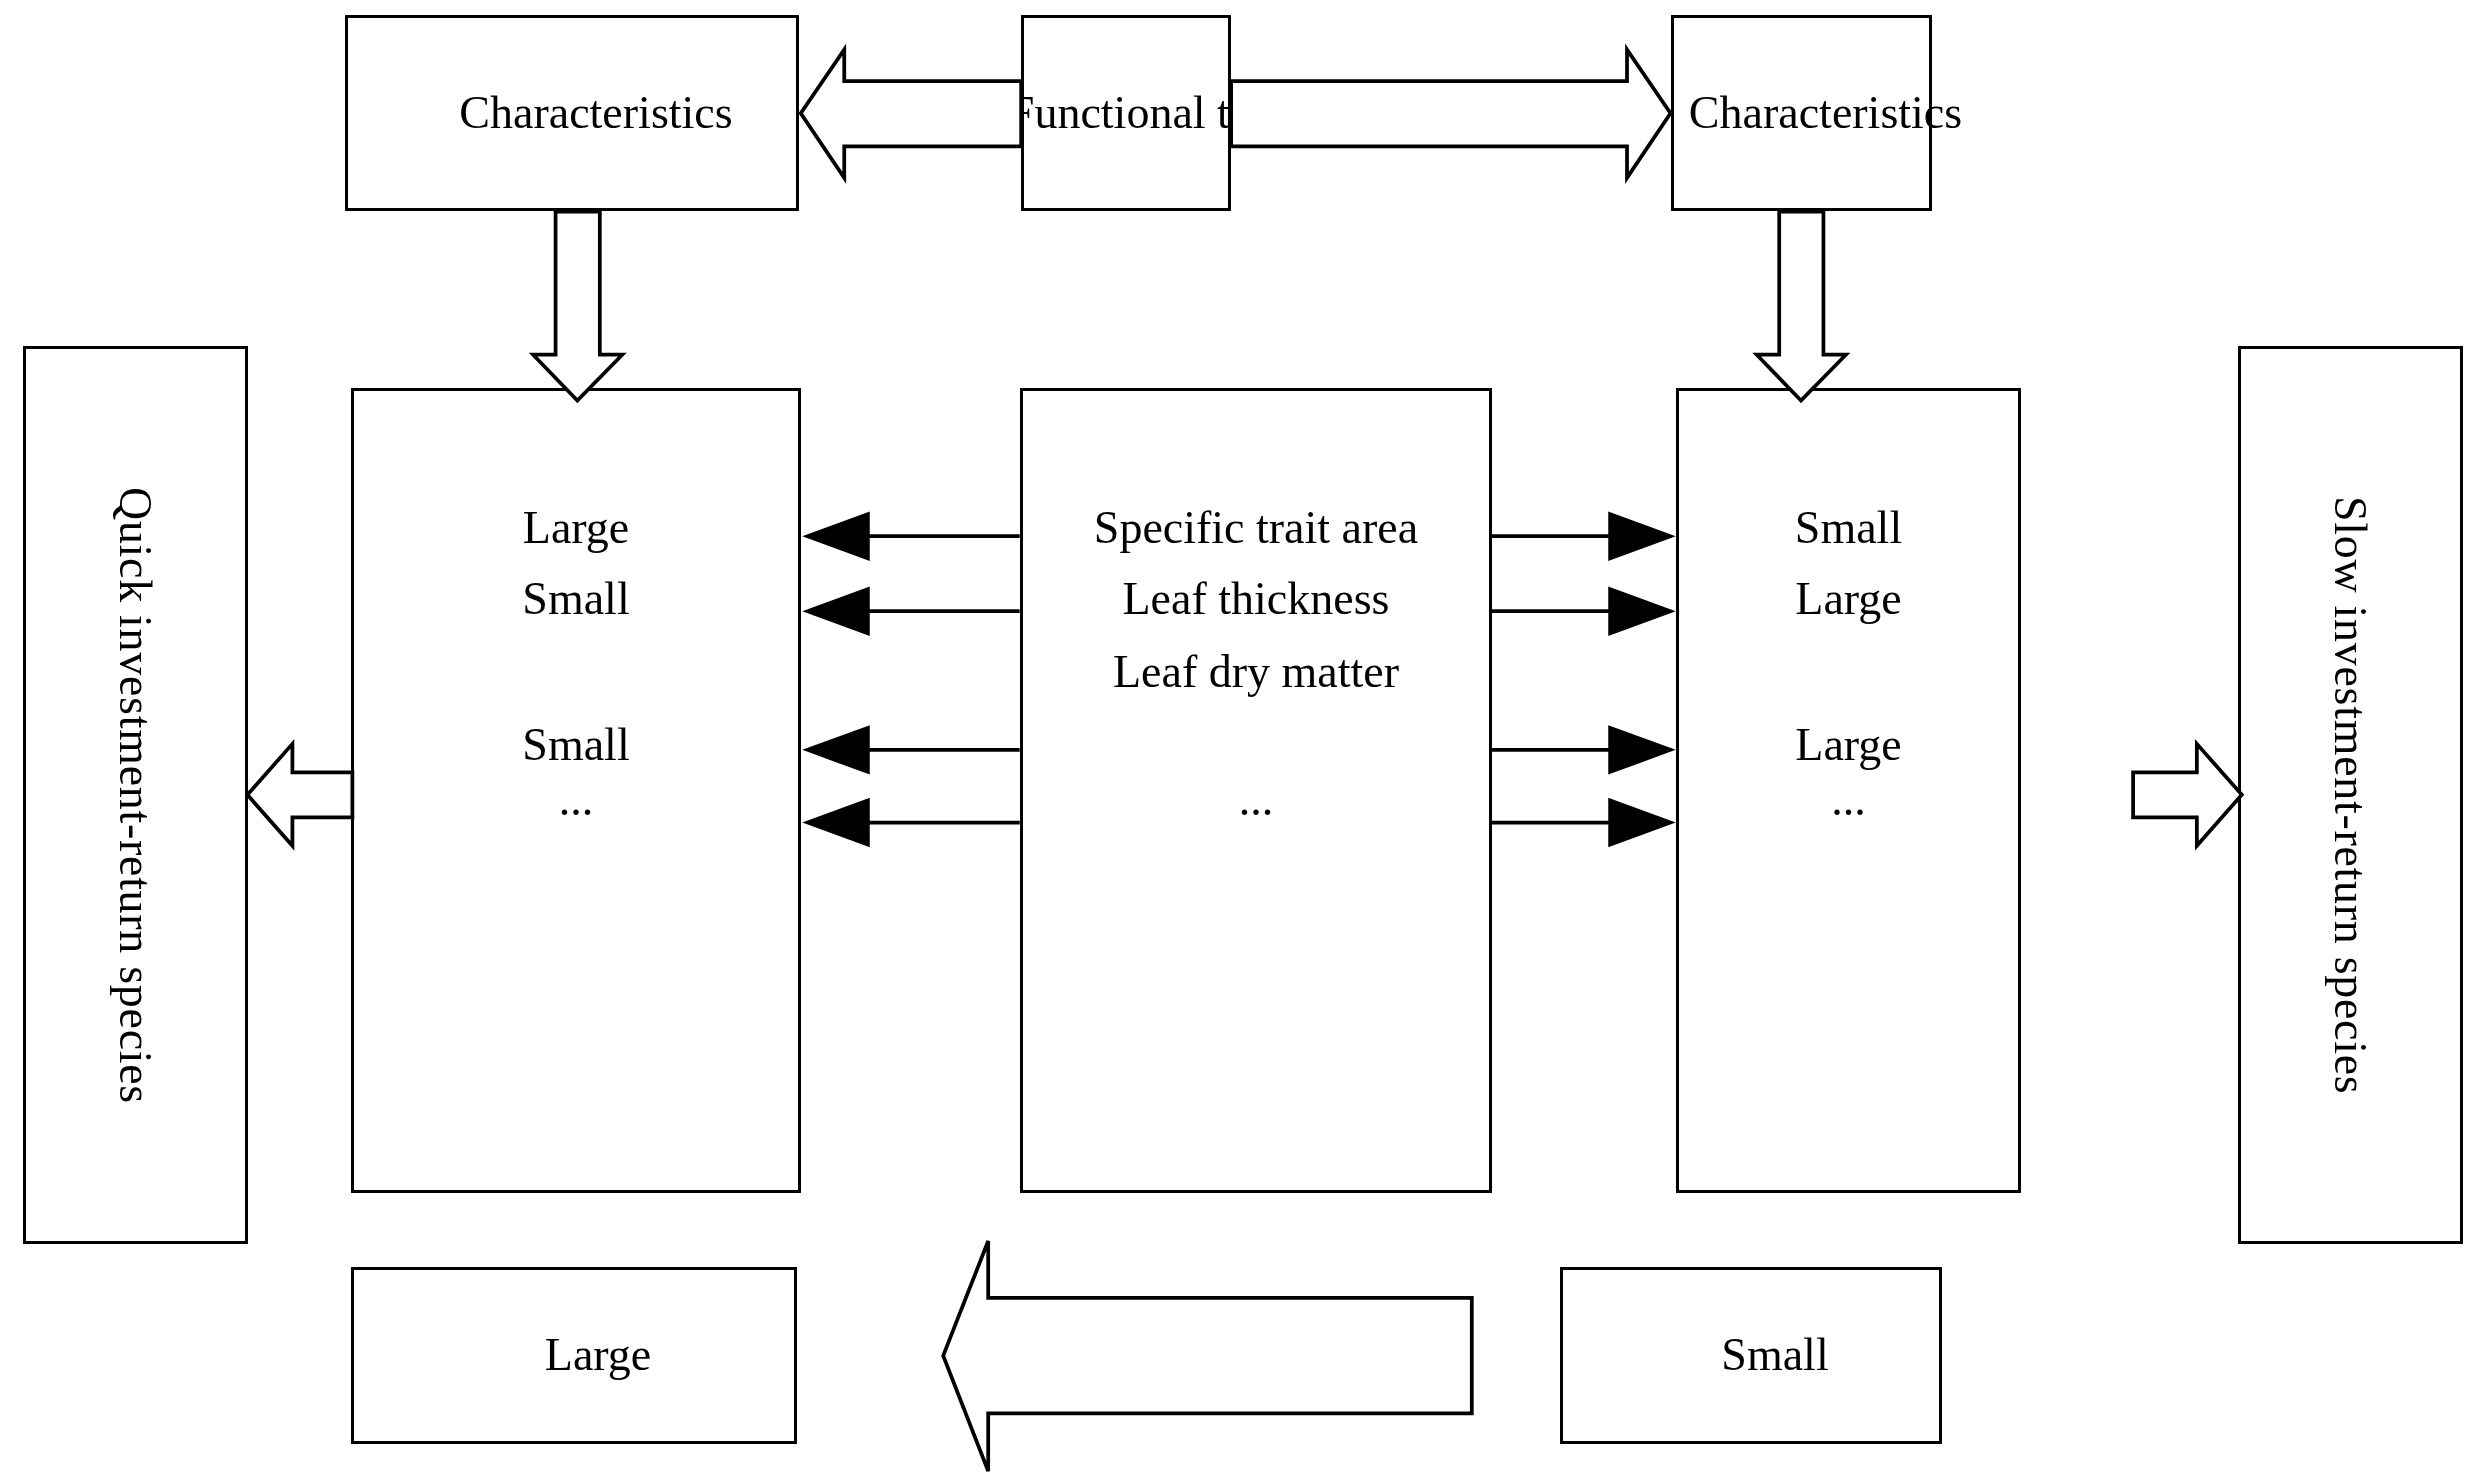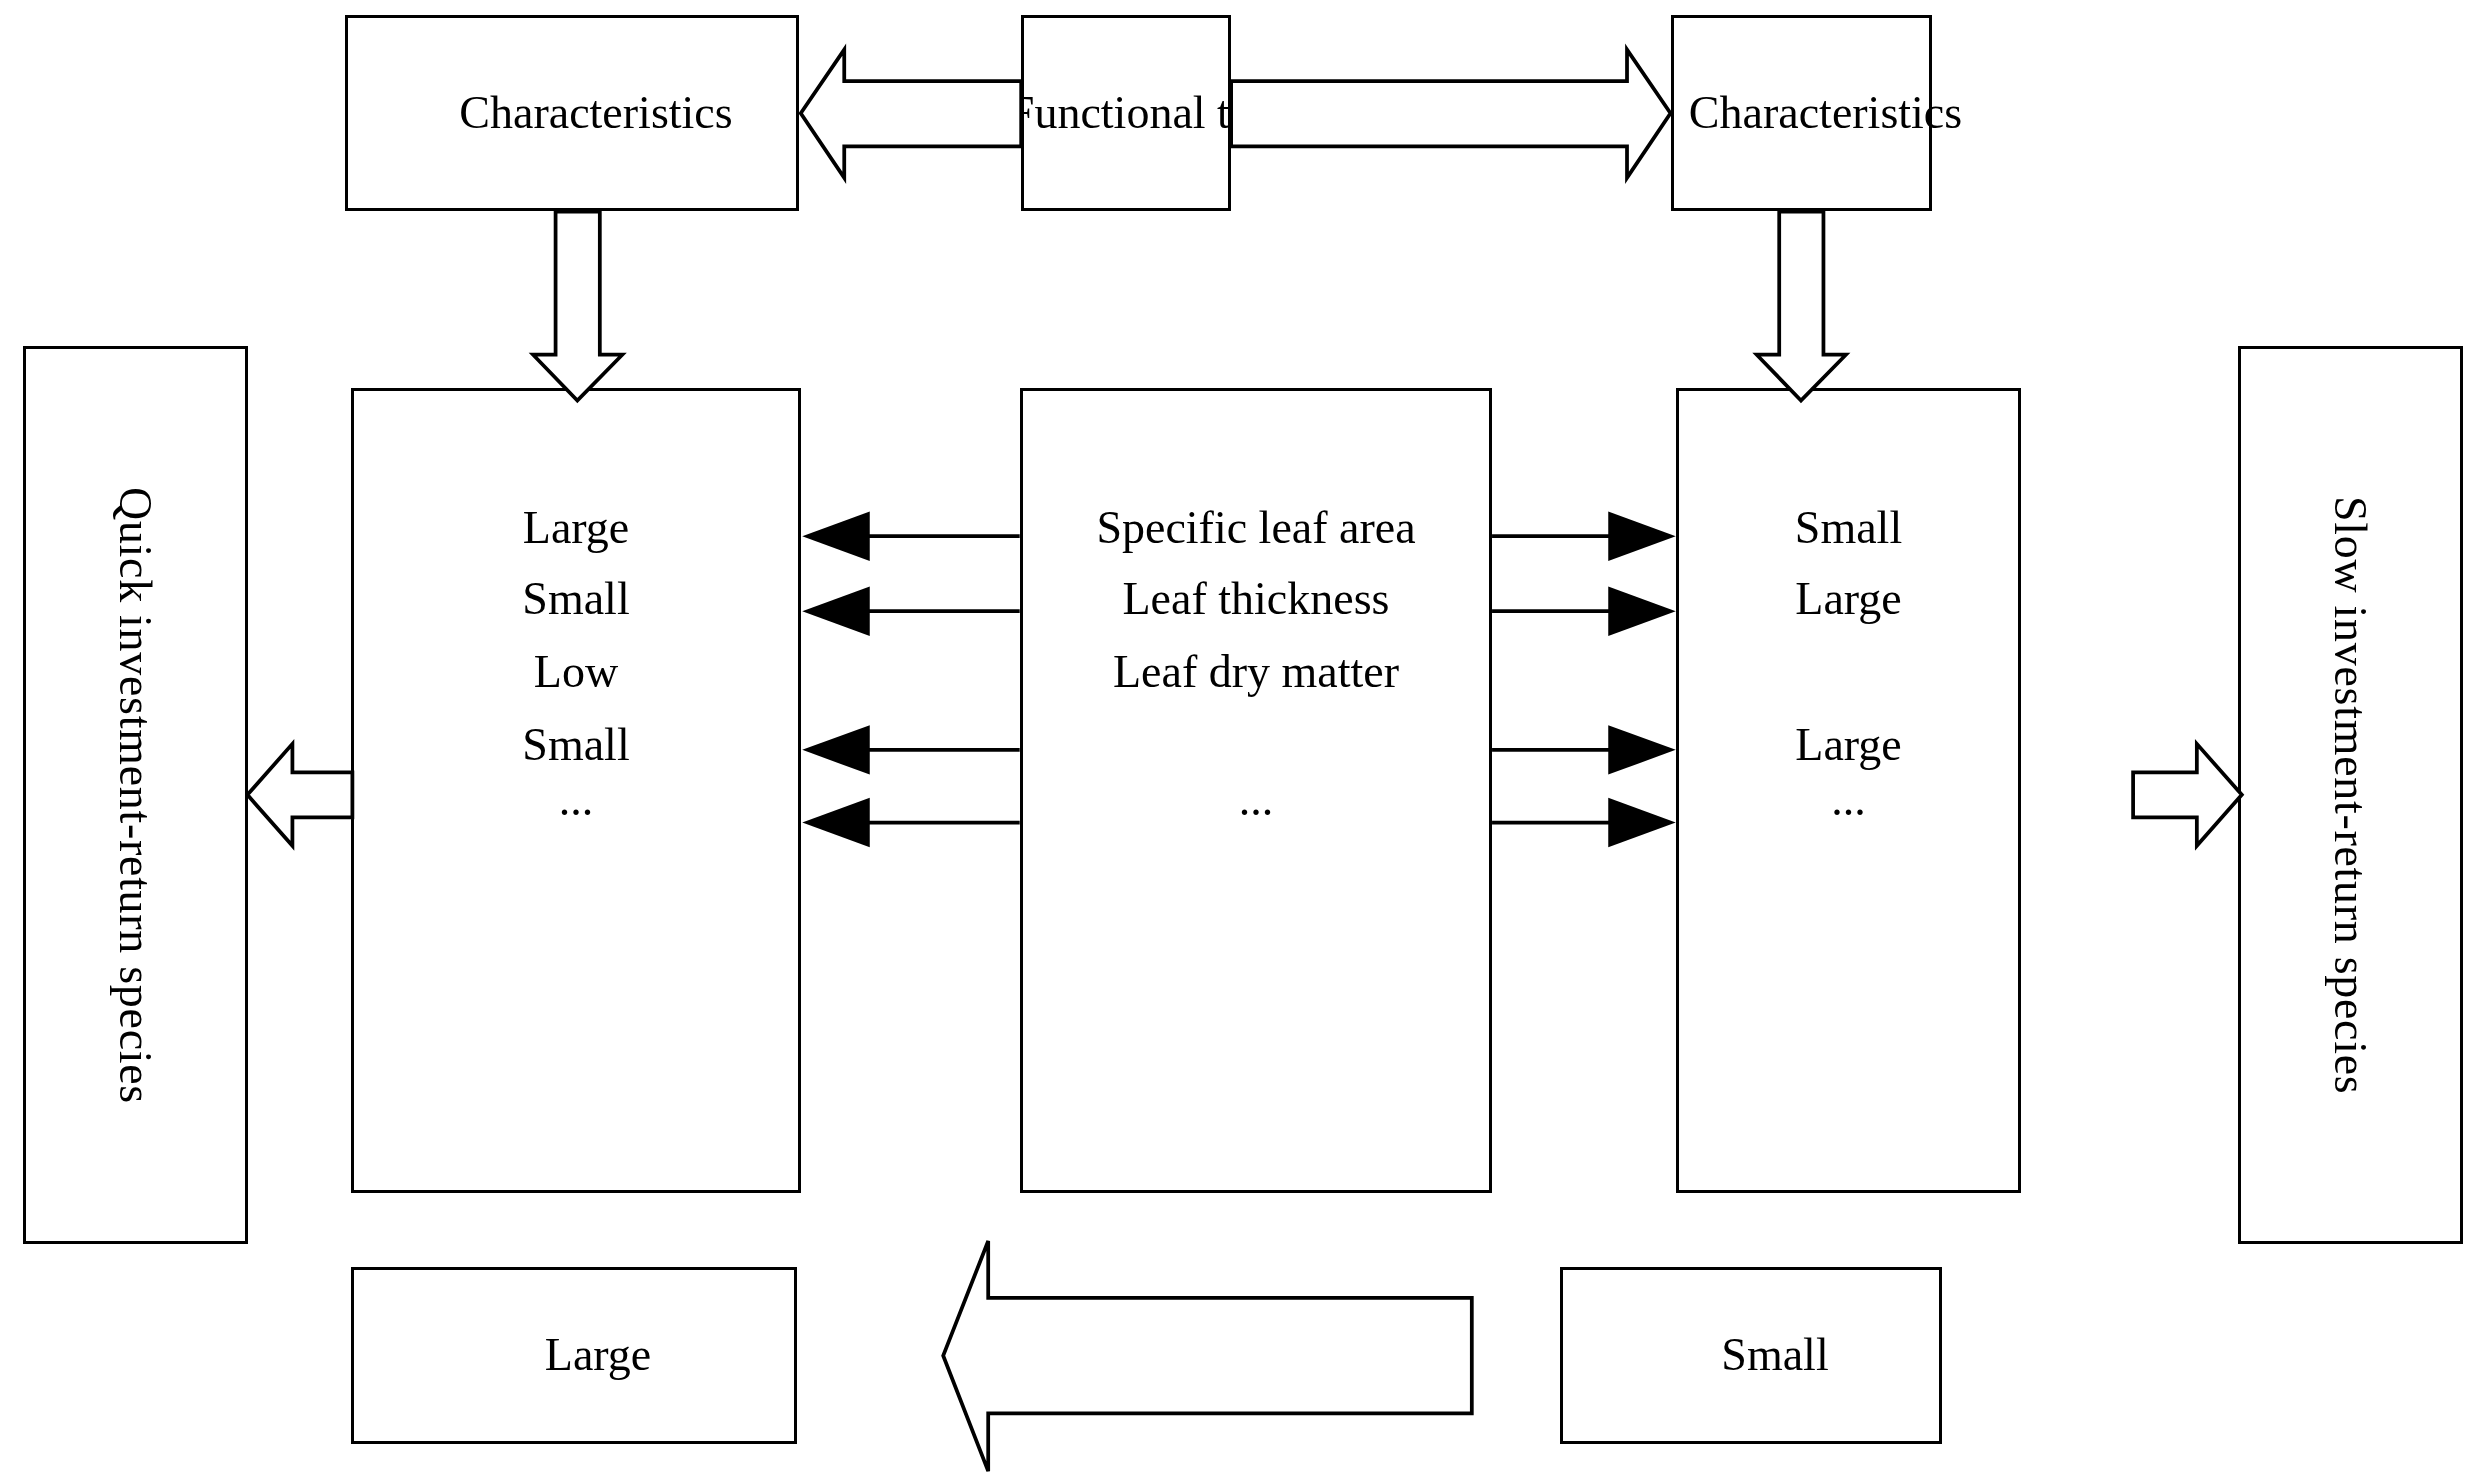--- a/index.html
+++ b/index.html
@@ -89,29 +89,28 @@
   </div>
 
   <div class="box" style="left:2238px; top:346px; width:225px; height:898px;">
     <span class="vlabel">Slow investment-return species</span>
   </div>
 
   <div class="box" style="left:351px; top:388px; width:450px; height:805px;">
     <div class="stack" style="position:absolute; left:0; top:0; width:100%; height:100%;">
       <div class="row-val" style="top:137px;">Large</div>
       <div class="row-val" style="top:208px;">Small</div>
-      <div class="row-val" style="top:281px;">Low</div>
       <div class="row-val" style="top:354px;">Small</div>
       <div class="row-val" style="top:409px;">...</div>
     </div>
   </div>
 
   <div class="box" style="left:1020px; top:388px; width:472px; height:805px;">
     <div class="stack" style="position:absolute; left:0; top:0; width:100%; height:100%;">
-      <div class="row-val" style="top:137px;">Specific leaf area</div>
+      <div class="row-val" style="top:137px;">Specific trait area</div>
       <div class="row-val" style="top:281px;">Leaf dry matter</div>
       <div class="row-val" style="top:208px;">Leaf thickness</div>
       <div class="row-val" style="top:409px;">...</div>
     </div>
   </div>
 
   <div class="box" style="left:1676px; top:388px; width:345px; height:805px;">
     <div class="stack" style="position:absolute; left:0; top:0; width:100%; height:100%;">
       <div class="row-val" style="top:137px;">Small</div>
       <div class="row-val" style="top:208px;">Large</div>

